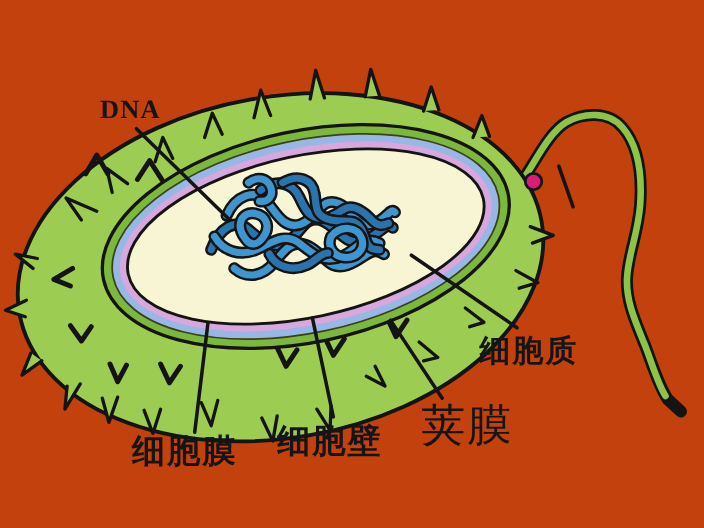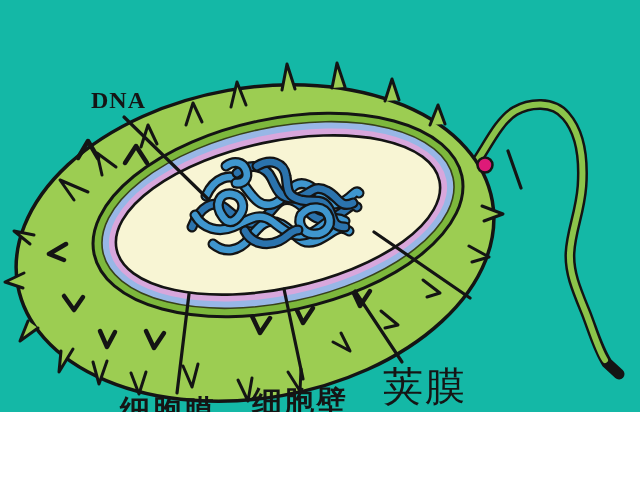--- a/index.html
+++ b/index.html
@@ -1,16 +1,16 @@
 <!DOCTYPE html>
 <html><head>
 <meta charset="utf-8">
 <style>
   html,body{margin:0;padding:0;background:#fff;}
-  .stage{position:relative;width:640px;height:412px;background:#14b8a6;overflow:hidden;
+  .stage{position:relative;width:640px;height:480px;background:#c2410c;overflow:hidden;
          font-family:"Liberation Serif","DejaVu Serif",serif;}
   .stage svg{position:absolute;left:0;top:0;}
   .lbl{position:absolute;color:#151515;white-space:nowrap;line-height:1.05;
        font-family:"Liberation Serif","DejaVu Serif",serif;}
   .lbl-dna{left:91px;top:88px;font-size:24px;font-weight:700;letter-spacing:1px;}
   .lbl-flagellum{left:500px;top:190px;font-size:27px;font-weight:600;letter-spacing:2px;}
   .lbl-cytoplasm{left:436px;top:305px;font-size:28px;font-weight:600;letter-spacing:2px;}
   .lbl-capsule{left:383px;top:366px;font-size:40px;font-weight:400;letter-spacing:2px;}
   .lbl-cellwall{left:252px;top:386px;font-size:30px;font-weight:600;letter-spacing:2px;}
   .lbl-cellmembrane{left:120px;top:395px;font-size:30px;font-weight:600;letter-spacing:2px;}
@@ -104,16 +104,17 @@
     <line x1="124" y1="117" x2="208" y2="199"></line>
     <line x1="508" y1="151" x2="521" y2="188"></line>
     <line x1="374" y1="232" x2="470" y2="298"></line>
     <line x1="355" y1="291" x2="402" y2="362"></line>
     <line x1="284" y1="289" x2="303" y2="379"></line>
     <line x1="189" y1="294" x2="177" y2="393"></line>
   </g>
 </svg>
 
   <div class="lbl lbl-dna">DNA</div>
+  <div class="lbl lbl-cytoplasm">细胞质</div>
   <div class="lbl lbl-capsule">荚膜</div>
   <div class="lbl lbl-cellwall">细胞壁</div>
   <div class="lbl lbl-cellmembrane">细胞膜</div>
 </div>
 
 </body></html>

